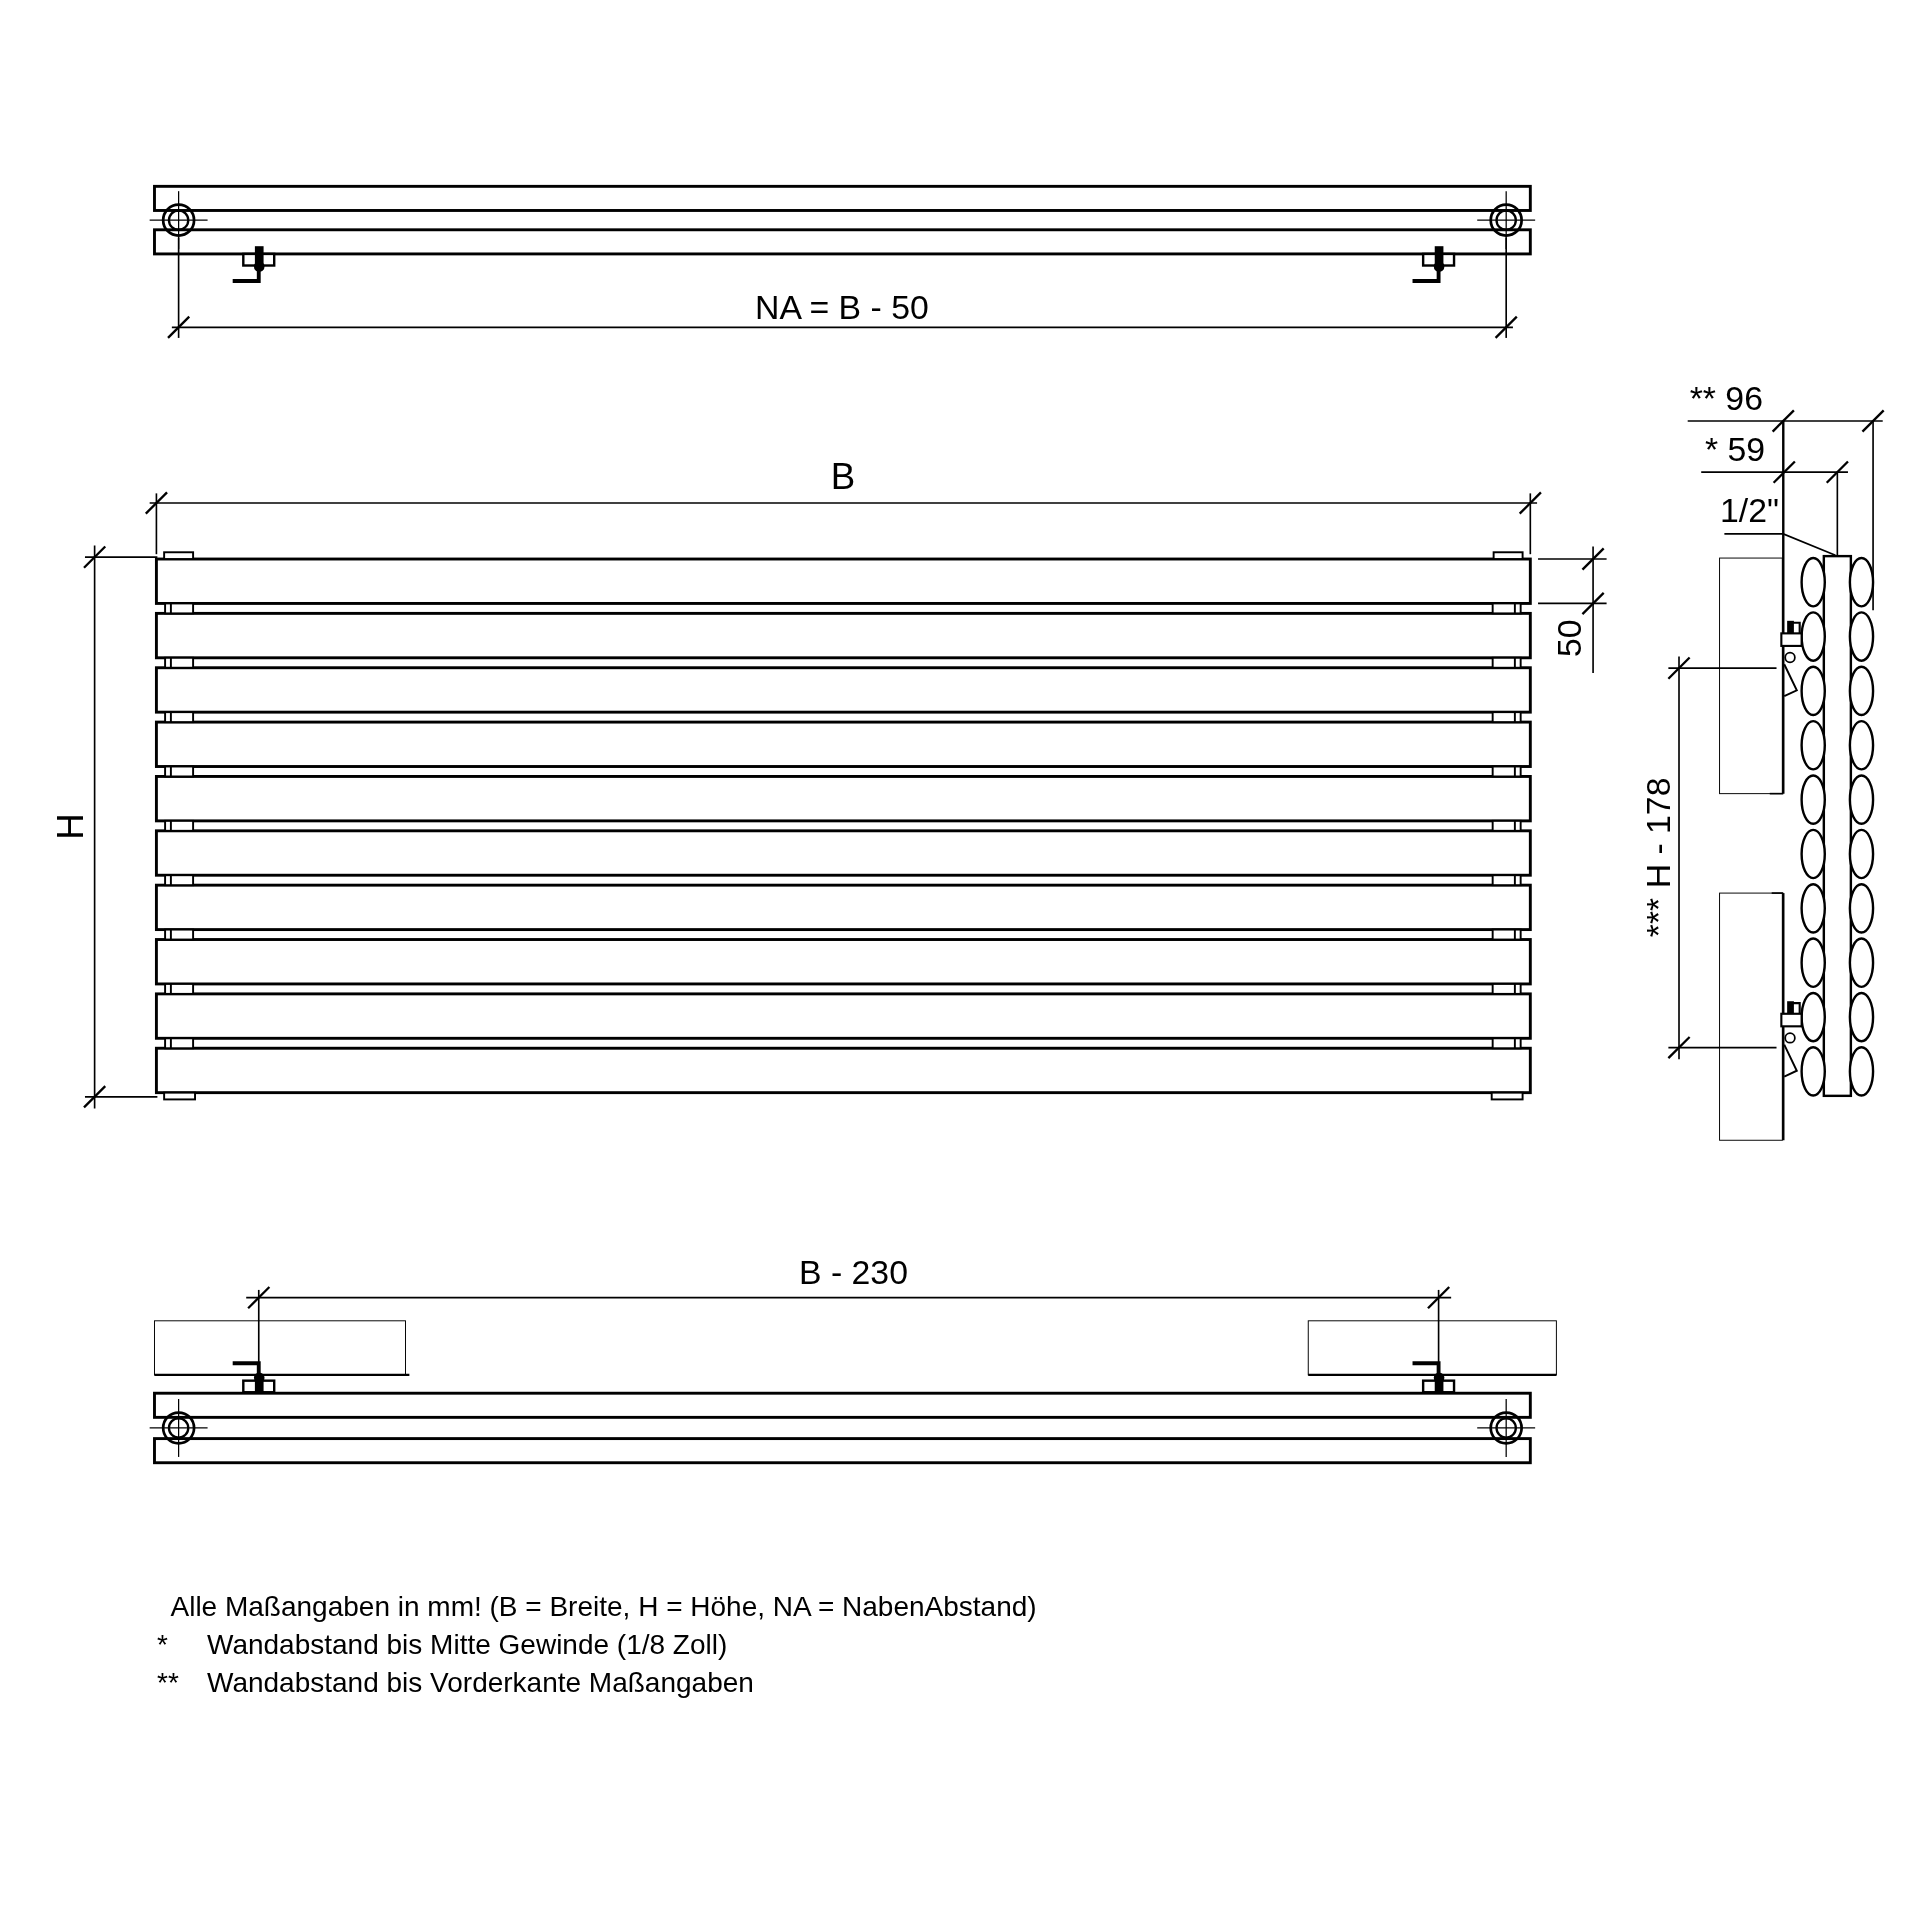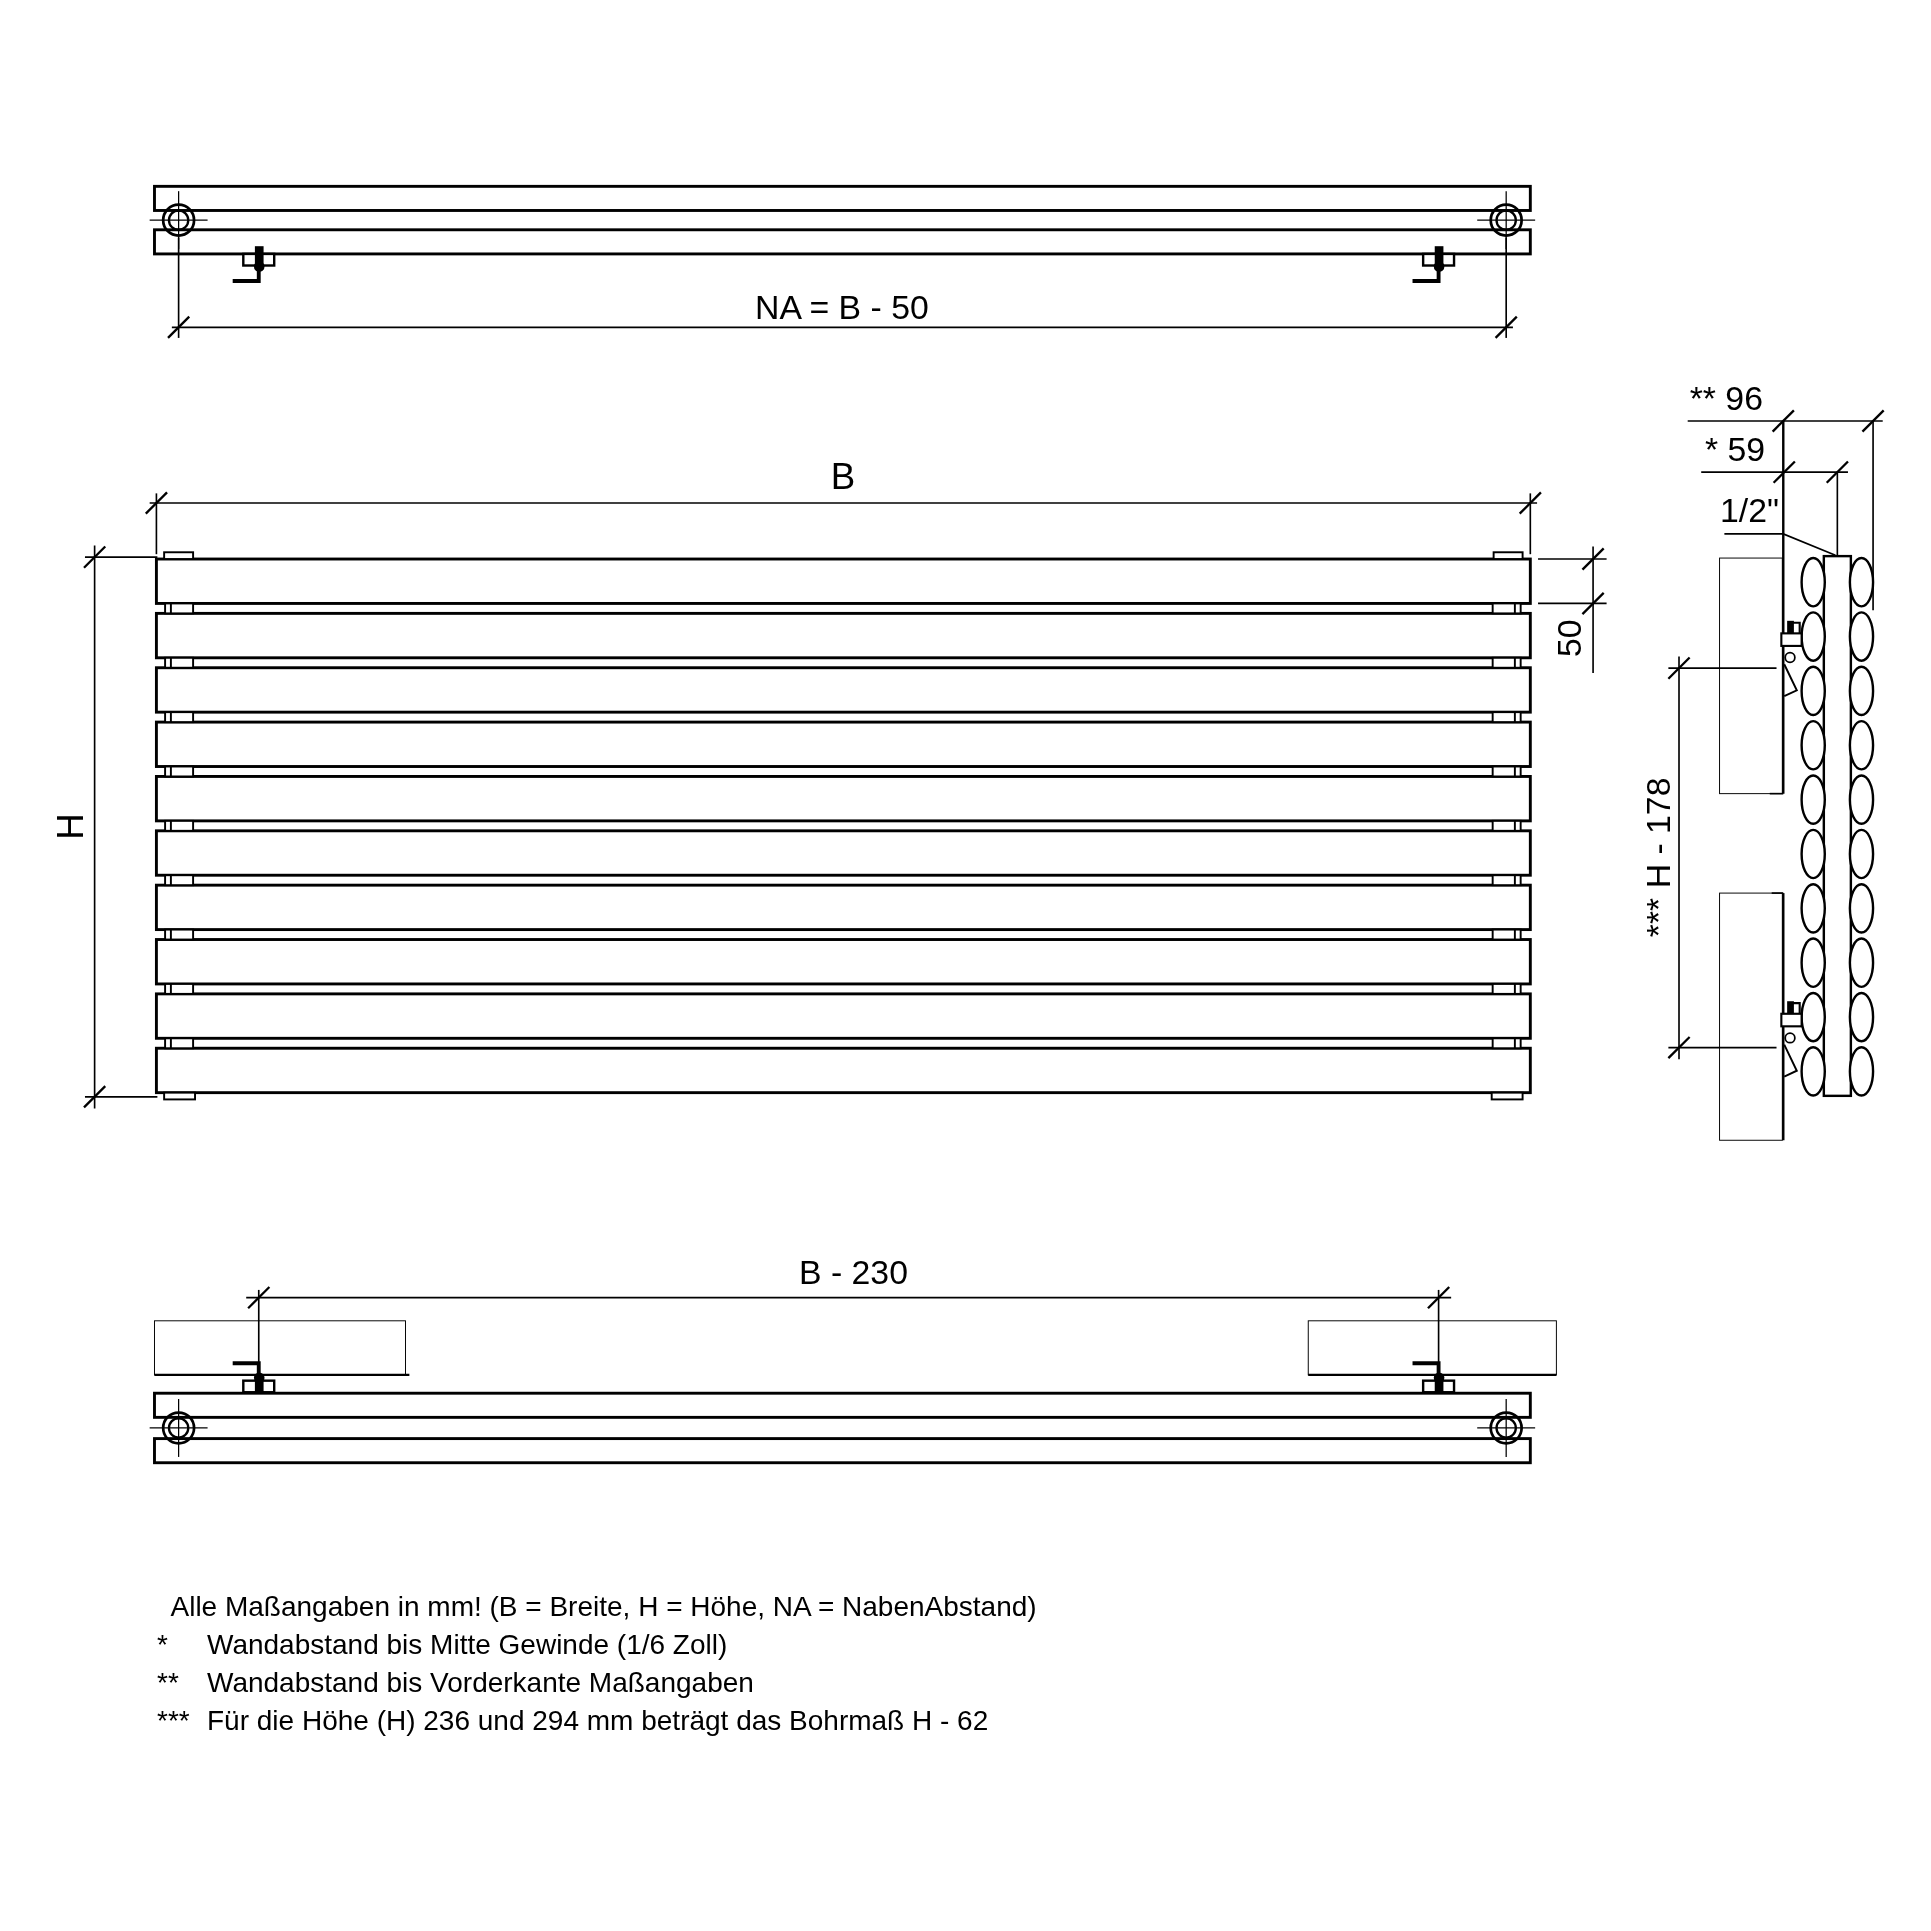--- a/index.html
+++ b/index.html
@@ -260,23 +260,20 @@
       <text x="884" y="1330">B - 230</text>
     </g>
   </g>
 </svg>
 
   <div class="notes">
     <div class="note">
       <span class="marker"></span><span>Alle Maßangaben in mm! (B = Breite, H = Höhe, NA = NabenAbstand)</span>
     </div>
     <div class="note">
-      <span class="marker">*</span><span>Wandabstand bis Mitte Gewinde (1/6 Zoll)</span>
+      <span class="marker">*</span><span>Wandabstand bis Mitte Gewinde (1/8 Zoll)</span>
     </div>
     <div class="note">
       <span class="marker">**</span><span>Wandabstand bis Vorderkante Maßangaben</span>
     </div>
-    <div class="note">
-      <span class="marker">***</span><span>Für die Höhe (H) 236 und 294 mm beträgt das Bohrmaß H - 62</span>
-    </div>
   </div>
 </div>
 
 
 </body></html>

